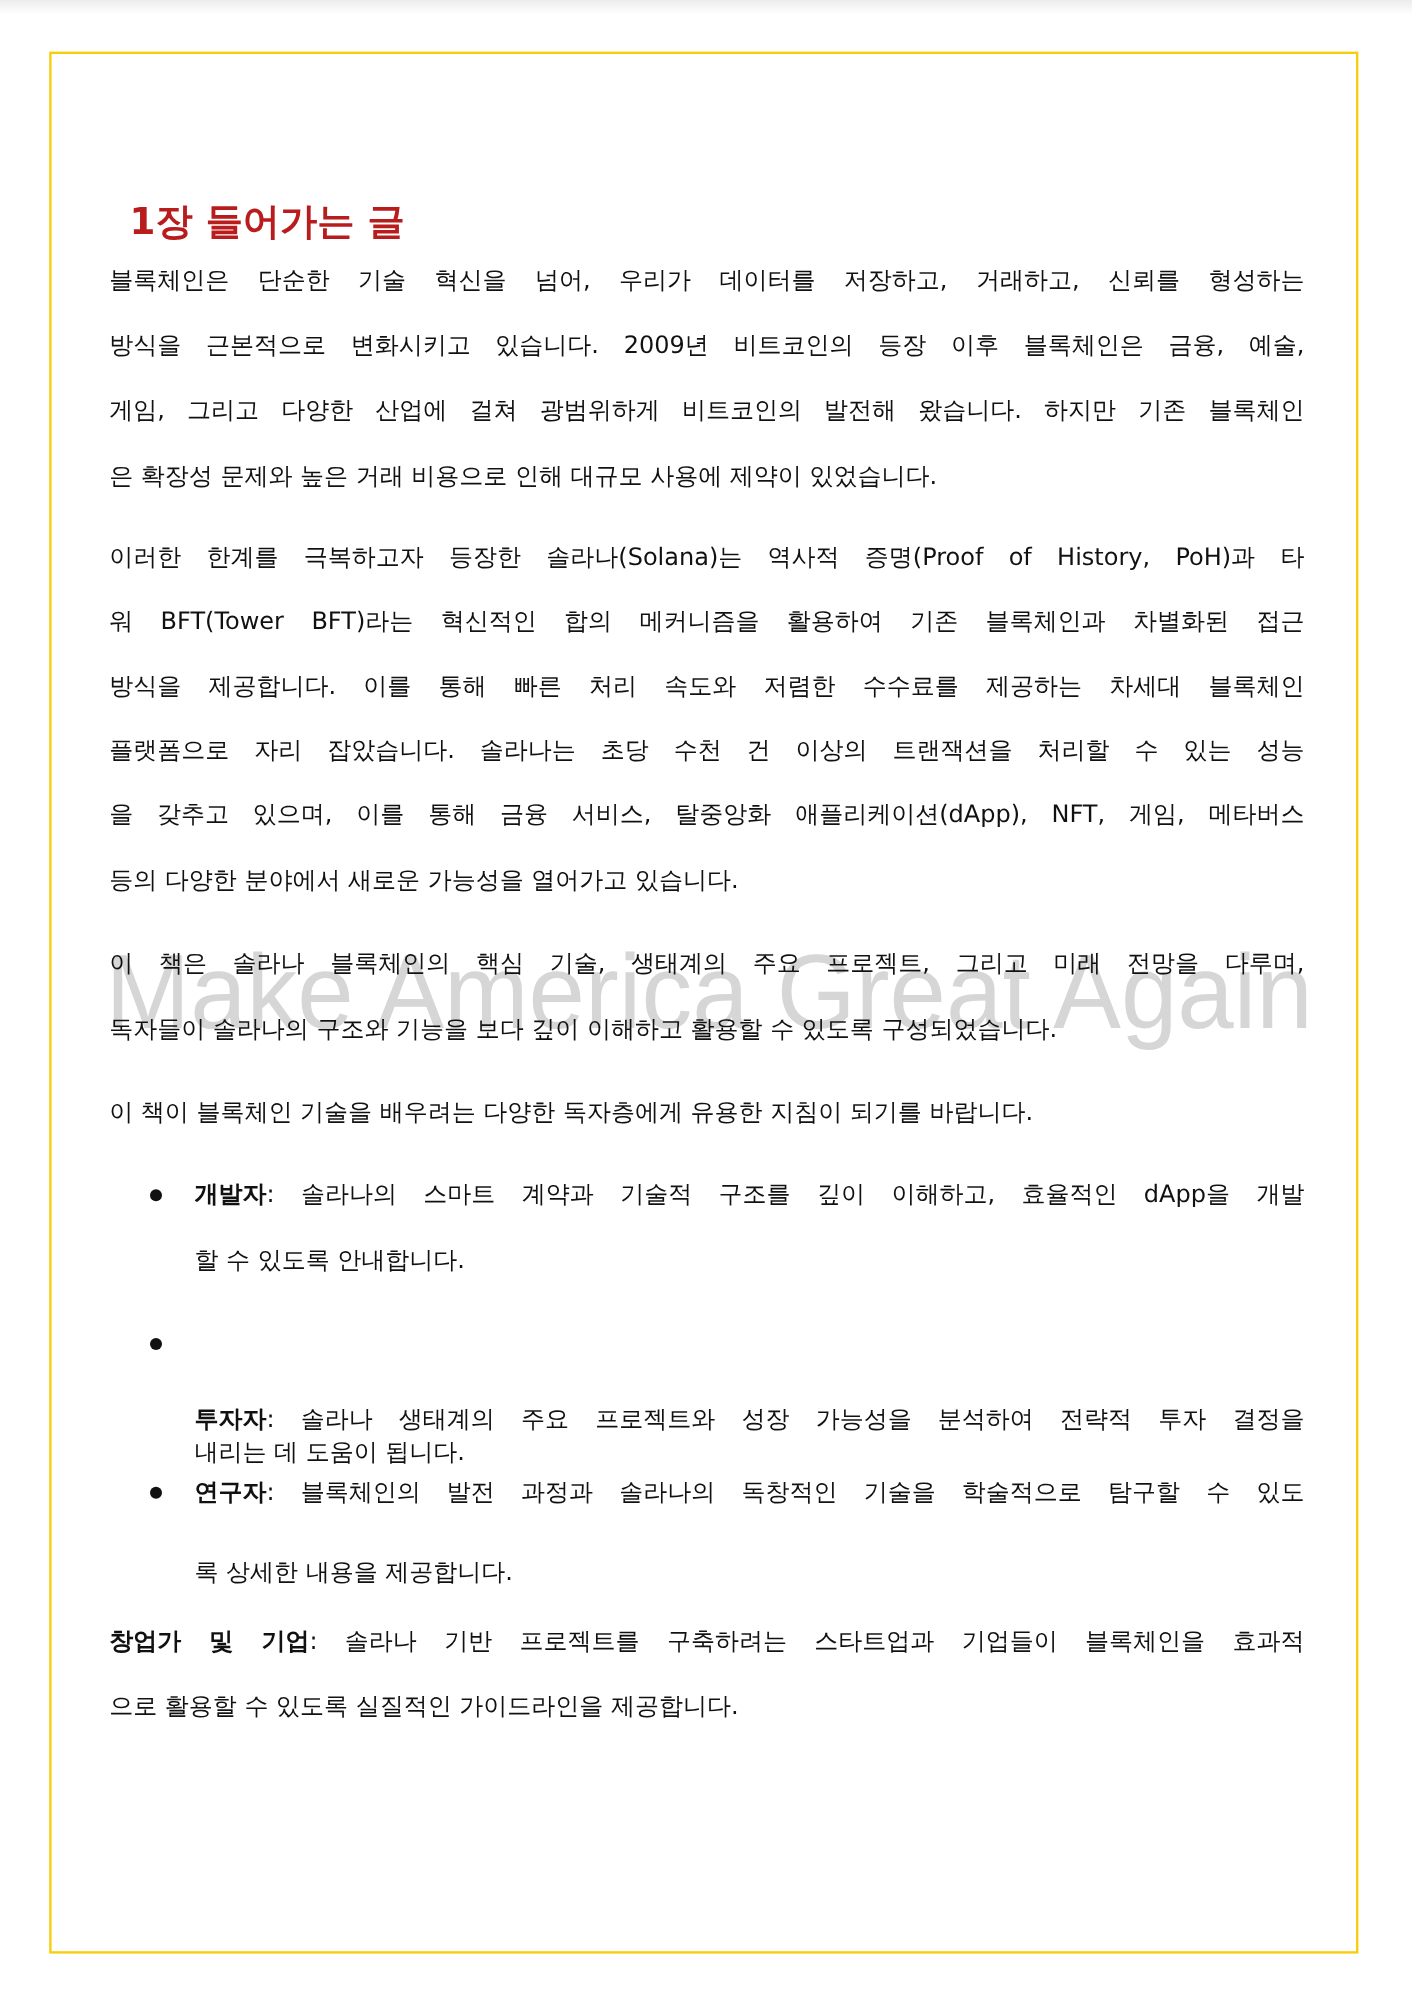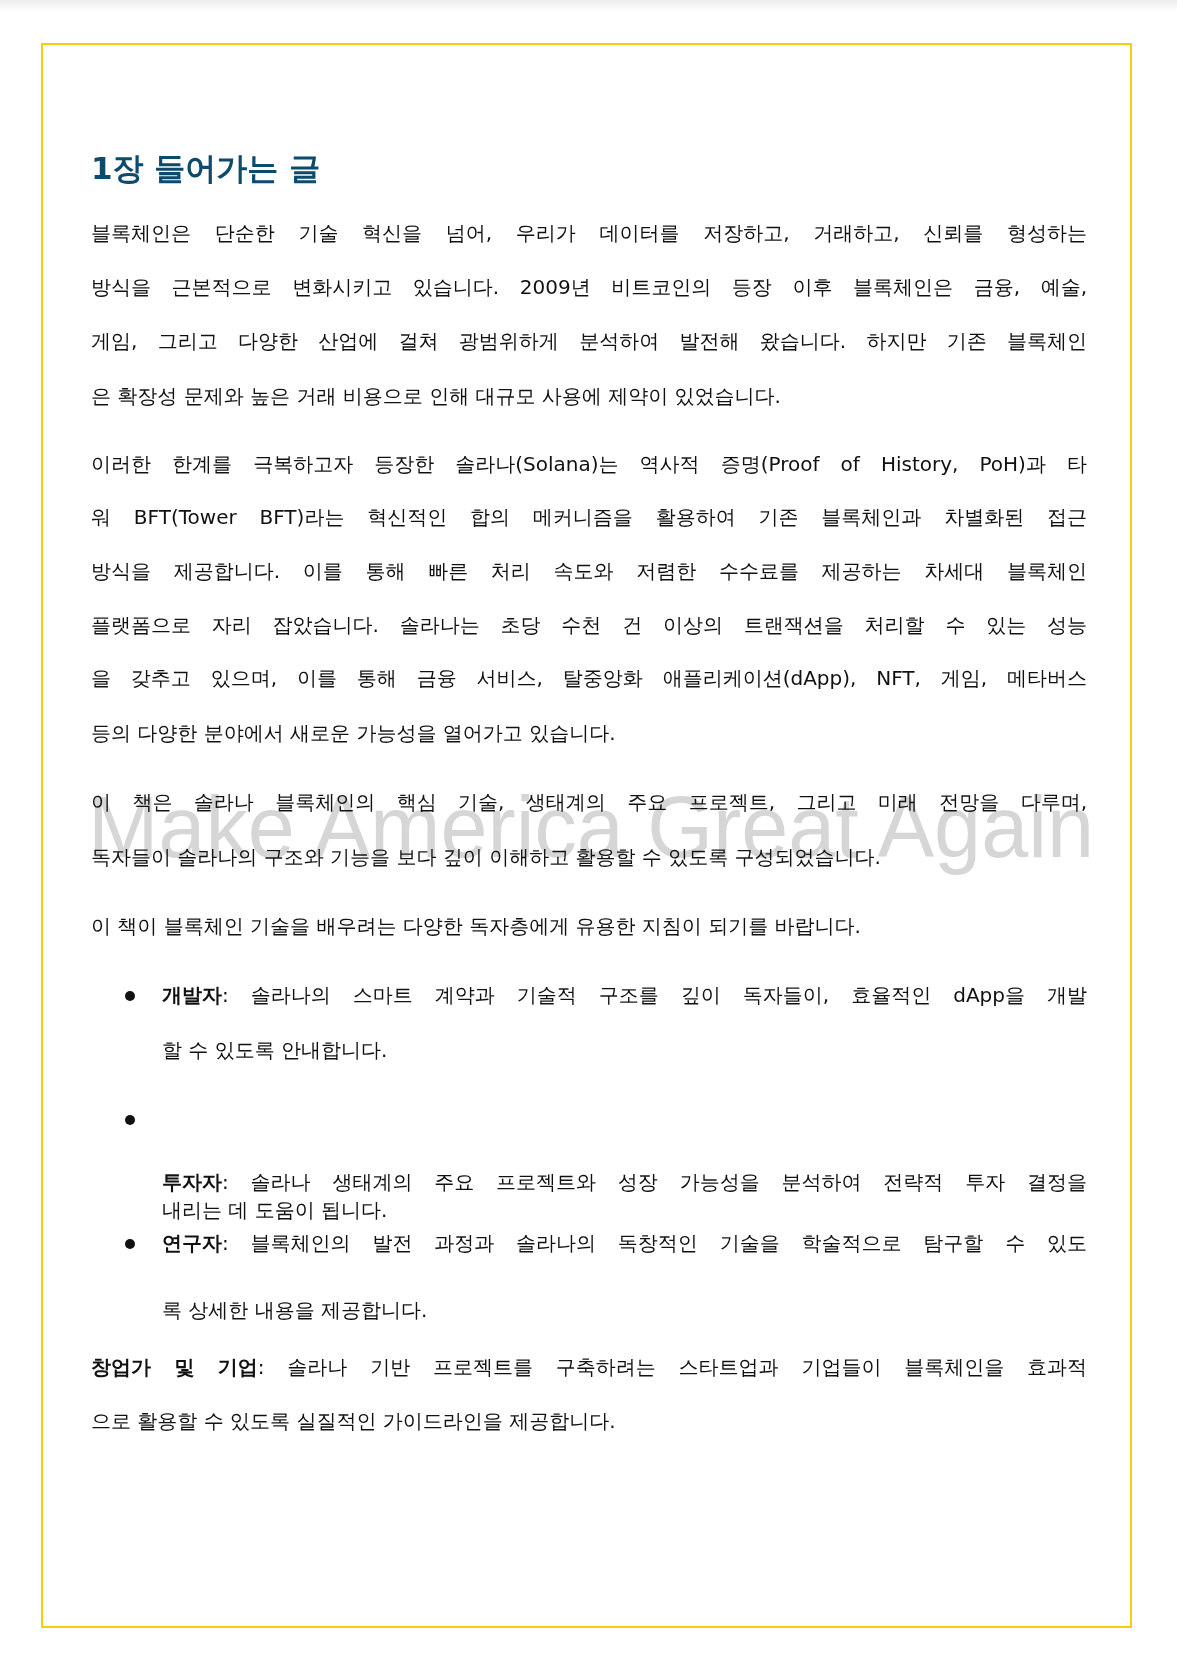--- a/index.html
+++ b/index.html
@@ -21,22 +21,22 @@
   }
   .watermark {
     position: absolute; left: 88px; top: 775px; width: 1010px; height: 100px;
     pointer-events: none; z-index: 0;
   }
   .watermark text {
     font-family: "Liberation Sans", sans-serif; font-size: 88px; fill: #d6d6d6;
   }
   .title {
     position: absolute; left: 91px; top: 148px;
-    font-size: 31px; font-weight: bold; line-height: 40px; margin: 0;
-    white-space: nowrap; color: #0c4a6e;
+    font-size: 31px; font-weight: bold; line-height: 40px; margin: 17px;
+    white-space: nowrap; color: #b91c1c;
   }
   .line {
     position: absolute; left: 91px; width: 996px;
     font-size: 20px; line-height: 30px; height: 30px;
     white-space: nowrap; overflow: visible;
     text-align: justify; text-align-last: justify;
     z-index: 1;
   }
   .line.last { text-align: right; text-align-last: left; }
   .line.indent { left: 162px; width: 925px; }
@@ -54,37 +54,37 @@
 <div class="page-frame"></div>
 
 <svg class="watermark" viewBox="0 0 1010 100" width="1010" height="100">
   <text x="0" y="82" textLength="1006" lengthAdjust="spacingAndGlyphs">Make America Great Again</text>
 </svg>
 
 <h1 class="title">1장 들어가는 글</h1>
 
 <div class="line" style="top:218px">블록체인은 단순한 기술 혁신을 넘어, 우리가 데이터를 저장하고, 거래하고, 신뢰를 형성하는</div>
 <div class="line" style="top:272px">방식을 근본적으로 변화시키고 있습니다. 2009년 비트코인의 등장 이후 블록체인은 금융, 예술,</div>
-<div class="line" style="top:326px">게임, 그리고 다양한 산업에 걸쳐 광범위하게 분석하여 발전해 왔습니다. 하지만 기존 블록체인</div>
+<div class="line" style="top:326px">게임, 그리고 다양한 산업에 걸쳐 광범위하게 비트코인의 발전해 왔습니다. 하지만 기존 블록체인</div>
 <div class="line last" style="top:381px">은 확장성 문제와 높은 거래 비용으로 인해 대규모 사용에 제약이 있었습니다.</div>
 
 <div class="line" style="top:449px">이러한 한계를 극복하고자 등장한 솔라나(Solana)는 역사적 증명(Proof of History, PoH)과 타</div>
 <div class="line" style="top:502px">워 BFT(Tower BFT)라는 혁신적인 합의 메커니즘을 활용하여 기존 블록체인과 차별화된 접근</div>
 <div class="line" style="top:556px">방식을 제공합니다. 이를 통해 빠른 처리 속도와 저렴한 수수료를 제공하는 차세대 블록체인</div>
 <div class="line" style="top:610px">플랫폼으로 자리 잡았습니다. 솔라나는 초당 수천 건 이상의 트랜잭션을 처리할 수 있는 성능</div>
 <div class="line" style="top:663px">을 갖추고 있으며, 이를 통해 금융 서비스, 탈중앙화 애플리케이션(dApp), NFT, 게임, 메타버스</div>
 <div class="line last" style="top:718px">등의 다양한 분야에서 새로운 가능성을 열어가고 있습니다.</div>
 
 <div class="line" style="top:787px">이 책은 솔라나 블록체인의 핵심 기술, 생태계의 주요 프로젝트, 그리고 미래 전망을 다루며,</div>
 <div class="line last" style="top:842px">독자들이 솔라나의 구조와 기능을 보다 깊이 이해하고 활용할 수 있도록 구성되었습니다.</div>
 
 <div class="line last" style="top:911px">이 책이 블록체인 기술을 배우려는 다양한 독자층에게 유용한 지침이 되기를 바랍니다.</div>
 
 <span class="bullet" style="top:991px"></span>
-<div class="line indent" style="top:980px"><b>개발자</b><span>: 솔라나의 스마트 계약과 기술적 구조를 깊이 독자들이, 효율적인 dApp을 개발</span></div>
+<div class="line indent" style="top:980px"><b>개발자</b><span>: 솔라나의 스마트 계약과 기술적 구조를 깊이 이해하고, 효율적인 dApp을 개발</span></div>
 <div class="line indent last" style="top:1035px">할 수 있도록 안내합니다.</div>
 
 <span class="bullet" style="top:1115px"></span>
 <div class="line indent" style="top:1167px"><b>투자자</b><span>: 솔라나 생태계의 주요 프로젝트와 성장 가능성을 분석하여 전략적 투자 결정을</span></div>
 <div class="line indent last" style="top:1195px">내리는 데 도움이 됩니다.</div>
 
 <span class="bullet" style="top:1239px"></span>
 <div class="line indent" style="top:1228px"><b>연구자</b><span>: 블록체인의 발전 과정과 솔라나의 독창적인 기술을 학술적으로 탐구할 수 있도</span></div>
 <div class="line indent last" style="top:1295px">록 상세한 내용을 제공합니다.</div>
 

